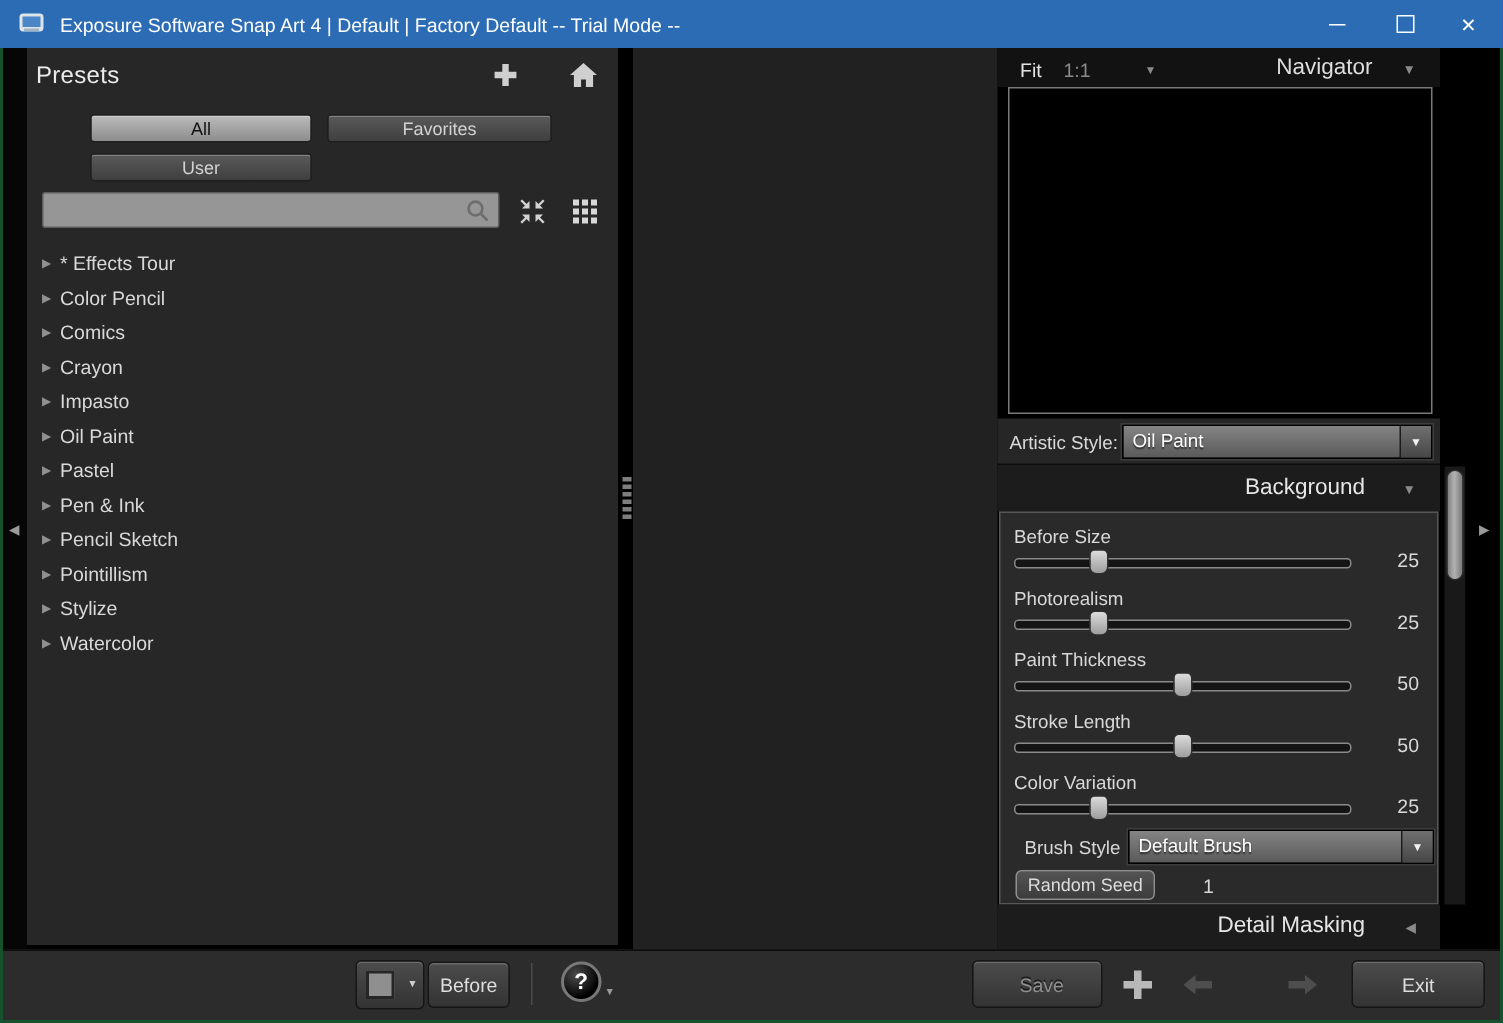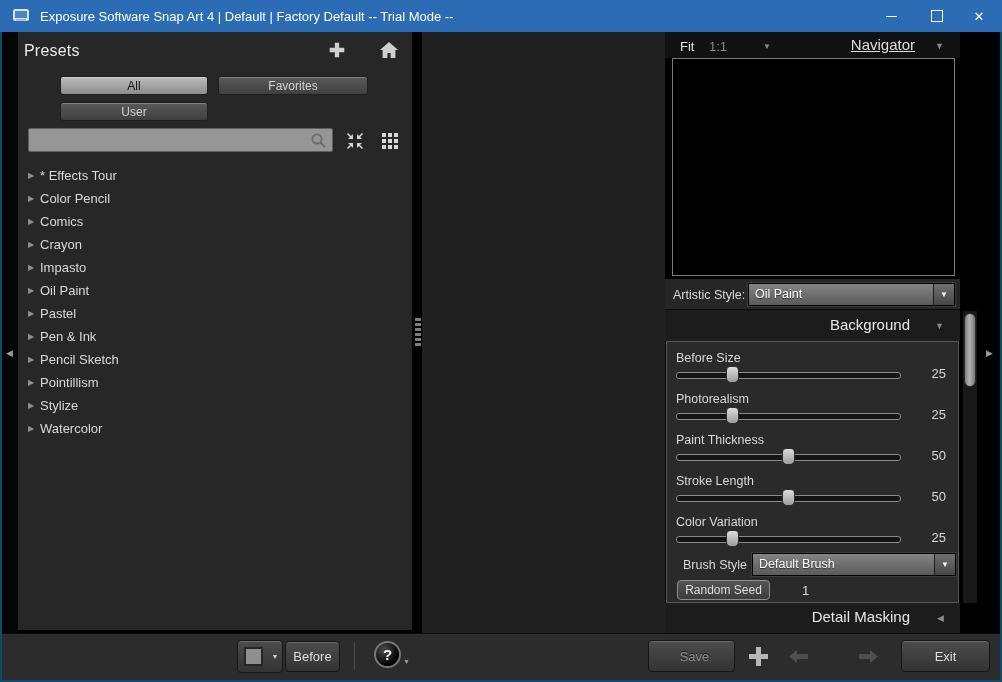--- a/index.html
+++ b/index.html
@@ -1,18 +1,18 @@
 <!DOCTYPE html>
 <html><head>
 <meta charset="utf-8">
 <style>
   html,body { margin:0; padding:0; background:#3a3a3a; }
   #window {
     position:relative; width:1002px; height:682px; overflow:hidden;
-    background:#0c4a6e; font-family:"Liberation Sans", sans-serif;
+    background:#14532d; font-family:"Liberation Sans", sans-serif;
     -webkit-font-smoothing:antialiased; user-select:none;
   }
   .abs { position:absolute; }
 
   
   .titlebar { left:0; top:0; width:1002px; height:32px; background:#2c6cb4; }
   .title-text { left:40px; top:9px; font-size:13px; color:#ffffff; white-space:nowrap; }
   .app-icon { left:12px; top:7px; width:18px; height:18px; }
   .win-btn { top:0; width:46px; height:32px; display:flex; align-items:center; justify-content:center; color:#fff; }
   .win-min-glyph { width:11px; height:1px; background:#fff; }
@@ -50,21 +50,21 @@
   
   .divider { left:412px; top:32px; width:10px; height:601px; background:#000; }
   .grip { left:415px; top:318px; width:6px; }
   .grip i { display:block; width:6px; height:3px; background:#7d7d7d; margin-bottom:2px; }
   .canvas { left:422px; top:32px; width:243px; height:601px; background:#212121; }
 
   
   .nav-toolbar { left:665px; top:32px; width:295px; height:26px; background:#121212; }
   .zoom-opt { position:absolute; top:7px; font-size:13px; color:#8a8a8a; }
   .zoom-opt.active { color:#e3e3e3; }
-  .nav-title { position:absolute; top:4px; right:45px; font-size:15px; color:#dedede;text-decoration:underline; }
+  .nav-title { position:absolute; top:4px; right:45px; font-size:15px; color:#dedede; }
   .preview-box { left:672px; top:58px; width:283px; height:218px; background:#000; border:1px solid #7a7a7a; box-sizing:border-box; }
 
   .style-row { left:665px; top:279px; width:295px; height:31px; background:#262626; border-bottom:1px solid #0c0c0c; box-sizing:border-box; }
   .style-label { position:absolute; left:8px; top:9px; font-size:12.5px; color:#d8d8d8; }
 
   .section-header { width:295px; height:31px; background:#1c1c1c; }
   .section-title { position:absolute; top:6px; right:50px; font-size:15px; color:#e6e6e6; }
   .section-arrow { position:absolute; top:11px; right:16px; font-size:9px; color:#8a8a8a; }
 
   .sliders-box { left:666px; top:341px; width:293px; height:262px; background:#2a2a2a; border:1px solid #565656; box-sizing:border-box; }

